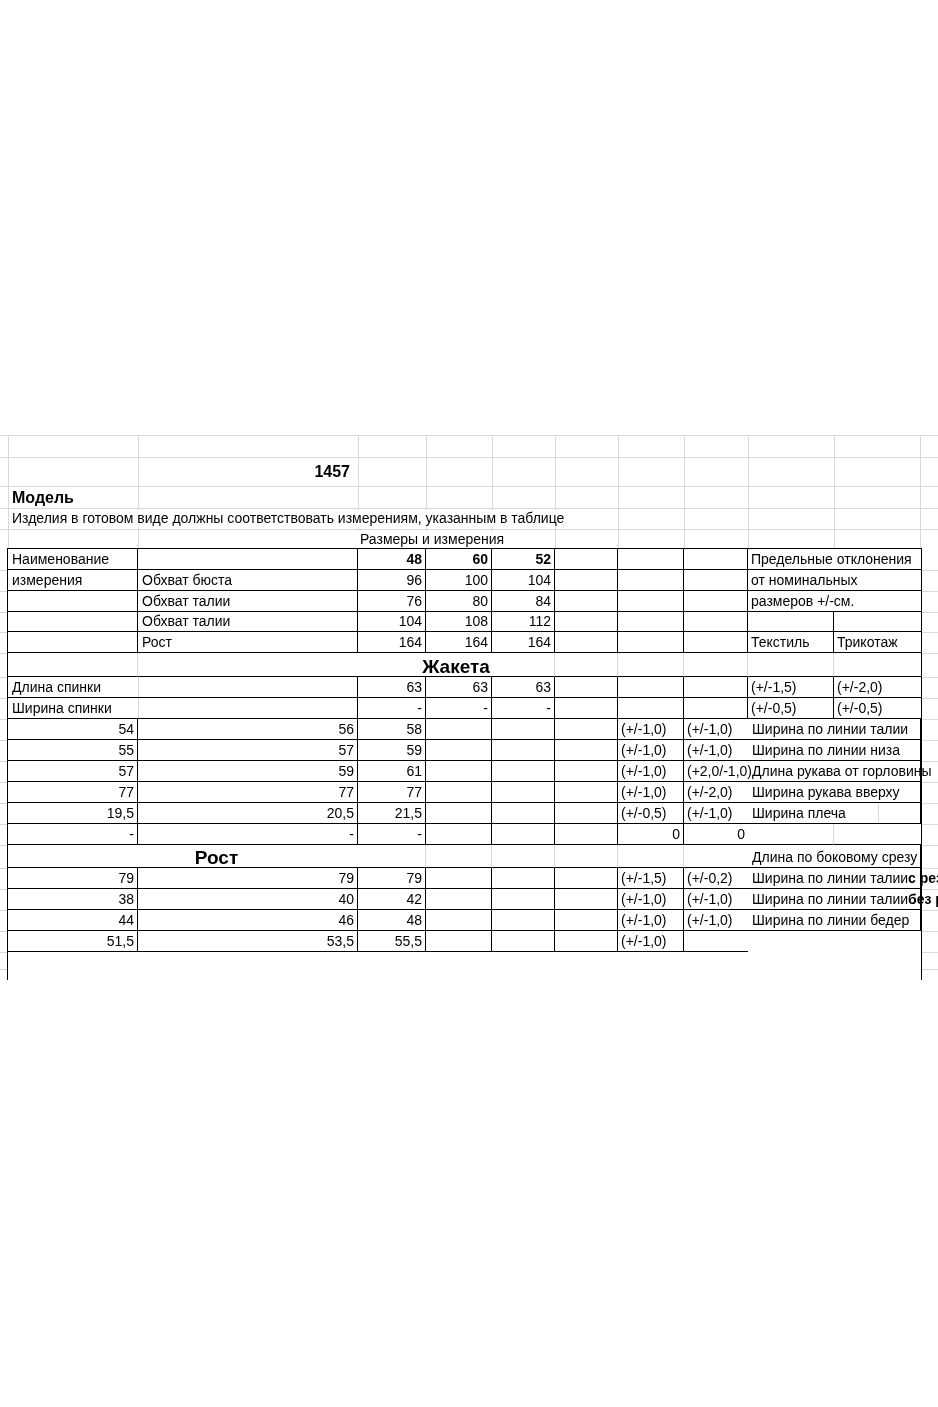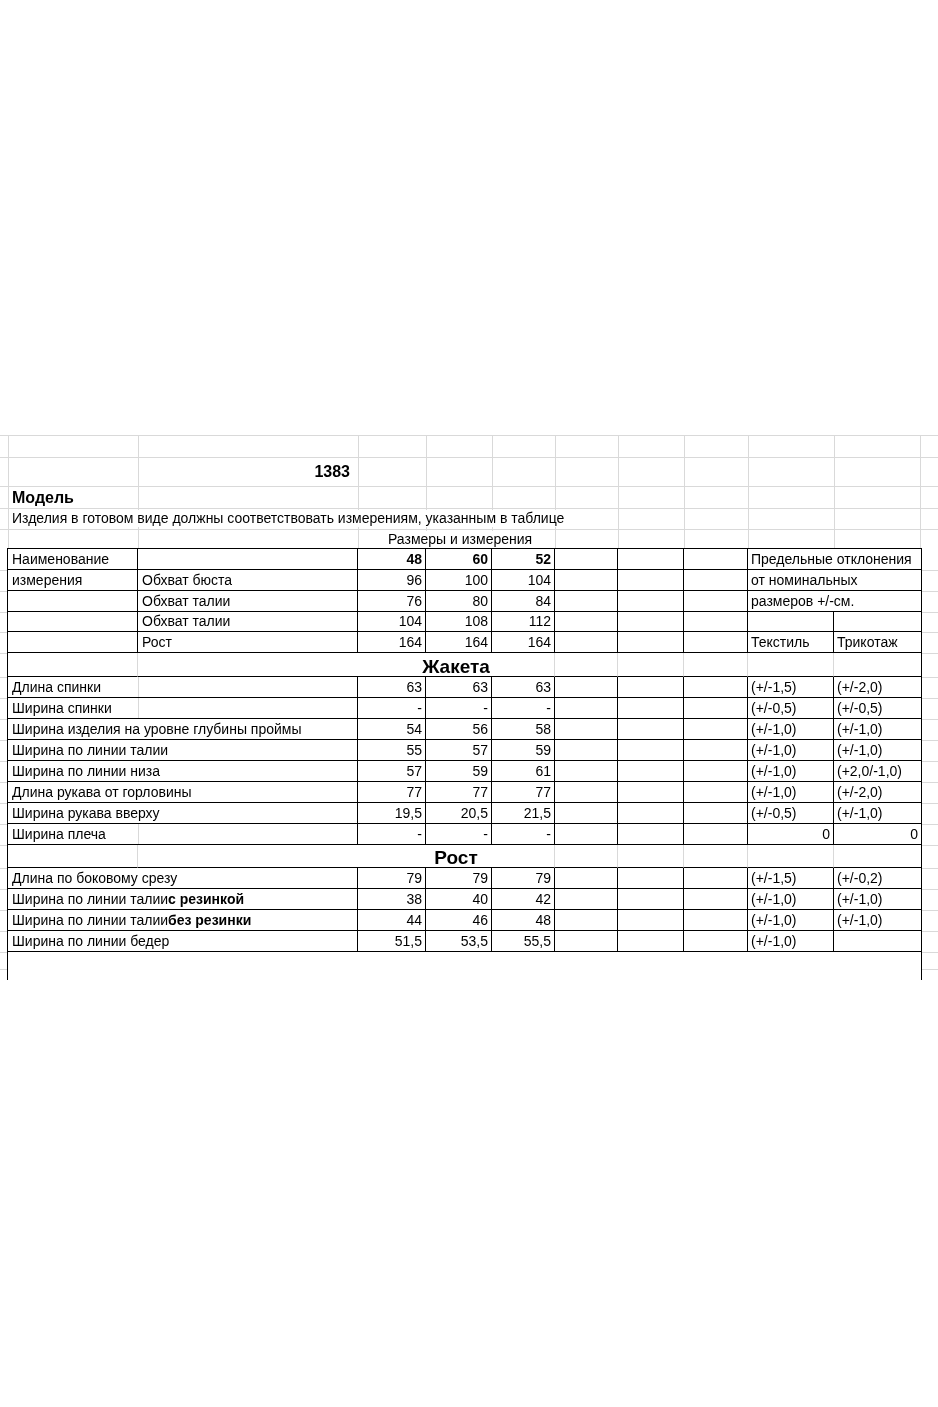--- a/index.html
+++ b/index.html
@@ -8,21 +8,21 @@
   
   #grid-layer{position:absolute;left:0;top:0;width:938px;height:1407px;z-index:1;}
   .hline{position:absolute;left:0;width:938px;height:1px;background:#d9d9d9;}
   .vline{position:absolute;width:1px;background:#d9d9d9;}
   
   .float{position:absolute;z-index:3;white-space:nowrap;}
   .wbg{background:#fff;padding:0 2px;}
   .model-label{left:10px;top:488px;font-size:16px;font-weight:bold;line-height:20px;}
   .model-value{left:138px;top:462px;width:214px;text-align:right;font-size:16px;font-weight:bold;line-height:20px;}
   .note{left:10px;top:510px;font-size:14px;line-height:17px;}
-  .sizes-title{left:358px;top:531px;font-size:14px;line-height:17px;margin-left:28px;}
+  .sizes-title{left:358px;top:531px;font-size:14px;line-height:17px;}
   
   .tbl{position:absolute;left:7px;top:548px;width:915px;height:432px;z-index:2;
        box-sizing:border-box;border:1px solid #000;border-bottom:none;background:#fff;
        display:grid;font-size:14px;
        grid-template-columns:130px 220px 68px 66px 63px 63px 66px 64px 86px 87px;
        grid-template-rows:21px 21px 21px 20px 21px 24px repeat(8,21px) 23px repeat(4,21px);}
   .c{box-sizing:border-box;border-right:1px solid #000;border-bottom:1px solid #000;
      display:flex;align-items:flex-end;padding:0 4px 2px 4px;line-height:15px;
      white-space:nowrap;overflow:visible;}
   .nr{border-right:none;}
@@ -85,21 +85,21 @@
       <div class="vline" style="left: 492px; top: 952px; height: 17px;"></div>
       <div class="vline" style="left: 555px; top: 952px; height: 17px;"></div>
       <div class="vline" style="left: 618px; top: 952px; height: 17px;"></div>
       <div class="vline" style="left: 684px; top: 952px; height: 17px;"></div>
       <div class="vline" style="left: 748px; top: 952px; height: 17px;"></div>
       <div class="vline" style="left: 834px; top: 952px; height: 17px;"></div>
       <div class="vline" style="left: 920px; top: 952px; height: 17px;"></div>
     </div>
 
   <span class="float wbg model-label">Модель</span>
-  <div class="float model-value"><span class="wbg">1383</span></div>
+  <div class="float model-value"><span class="wbg">1457</span></div>
   <span class="float wbg note">Изделия в готовом виде должны соответствовать измерениям, указанным в таблице</span>
   <span class="float wbg sizes-title">Размеры и измерения</span>
 
   <div class="tbl" id="tbl">
 
     <div class="c lbl">Наименование</div>
     <div class="c"></div>
     <div class="c num b">48</div>
     <div class="c num b">60</div>
     <div class="c num b">52</div>
@@ -175,24 +175,20 @@
         <span class="b"></span>
       </div>
       <div class="c num">-</div>
       <div class="c num">-</div>
       <div class="c num">-</div>
       <div class="c"></div>
       <div class="c"></div>
       <div class="c"></div>
       <div class="c tol">(+/-0,5)</div>
       <div class="c tol nr">(+/-0,5)</div>
-      <div class="c lbl span2">
-        <span>Ширина изделия на уровне глубины проймы</span>
-        <span class="b"></span>
-      </div>
       <div class="c num">54</div>
       <div class="c num">56</div>
       <div class="c num">58</div>
       <div class="c"></div>
       <div class="c"></div>
       <div class="c"></div>
       <div class="c tol">(+/-1,0)</div>
       <div class="c tol nr">(+/-1,0)</div>
       <div class="c lbl span2">
         <span>Ширина по линии талии</span>

